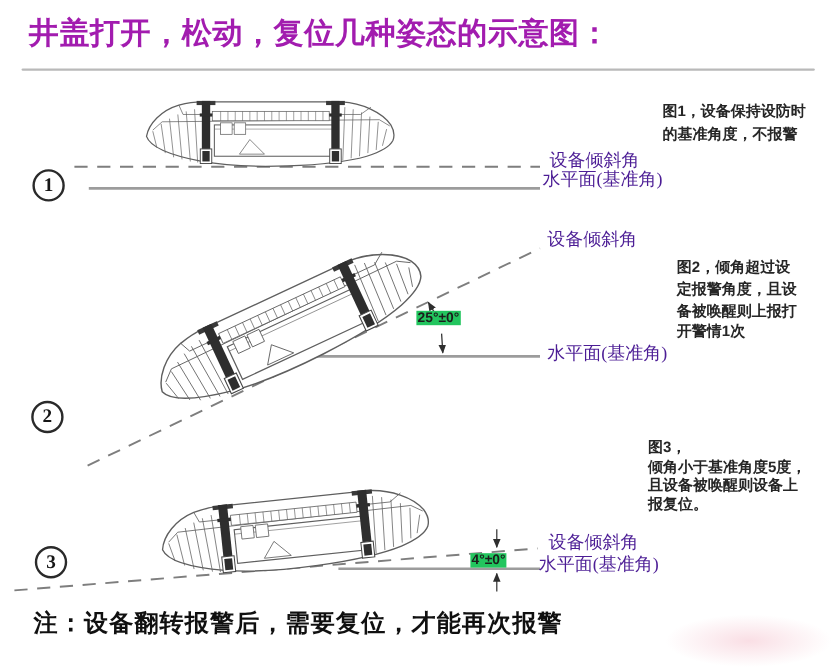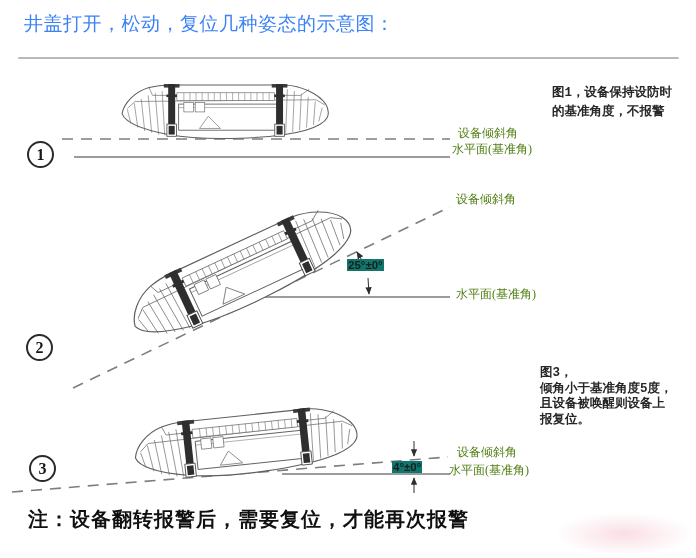--- a/index.html
+++ b/index.html
@@ -3,47 +3,47 @@
 <meta charset="utf-8">
 <style>
   * { margin:0; padding:0; box-sizing:border-box; }
   html,body { background:#ffffff; }
   .page {
     position:relative; width:696px; height:558px; background:#ffffff;
     font-family:"Liberation Sans", sans-serif; overflow:hidden;
   }
   .title {
     position:absolute; left:24px; top:11px;
-    font-size:19px; font-weight:400; color:#3b82f6; letter-spacing:0.5px;
+    font-size:25px; font-weight:700; color:#a21caf; letter-spacing:0.5px;
     white-space:nowrap;
   }
   .divider {
     position:absolute; left:18px; top:57px; width:661px; height:2px;
     background:#b9b9b9; border-radius:1px;
   }
   svg.canvas { position:absolute; left:0; top:0; }
   .refline-dashed { stroke:#7e7e7e; stroke-width:1.6; stroke-dasharray:11 8; fill:none; }
   .refline-solid  { stroke:#9c9c9c; stroke-width:2.2; fill:none; }
   .dim { stroke:#2e2e2e; stroke-width:1; fill:none; }
   .lbl {
     position:absolute; font-family:"Liberation Serif", serif;
-    font-size:12px; color:#4d7c0f; white-space:nowrap; line-height:1.0;
+    font-size:15px; color:#4c1d95; white-space:nowrap; line-height:1.0;
   }
   .note {
-    position:absolute; font-family:Liberation Mono, monospace;
+    position:absolute; font-family:Liberation Sans, sans-serif;
     font-size:12.5px; color:#262626; font-weight:600;
   }
   .note.n1 { left:552px; top:84px;  width:124px; line-height:1.5; }
   .note.n2 { left:564px; top:215px; width:102px; line-height:1.42; }
   .note.n3 { left:512px; top:366px; width:162px; line-height:1.24; }
   .note.n3 span { display:inline;padding-left:28px; }
   .note.n3 .blk { display:block; }
   .angle {
     position:absolute; font-size:11.5px; font-weight:700; color:#1c1c1c;
-    background:#0f766e; padding:0 1px; white-space:nowrap;
+    background:#22c55e; padding:0 1px; white-space:nowrap;
   }
   .circ {
     position:absolute; width:27px; height:27px;
     border:2px solid #2a2a2a; border-radius:50%;
     display:flex; align-items:center; justify-content:center;
     font-family:"Liberation Serif", serif; font-size:16px; font-weight:600; color:#161616;
   }
   .footer {
     position:absolute; left:28px; top:506px;
     font-size:20px; font-weight:700; color:#101010; letter-spacing:1px; white-space:nowrap;text-align:right;
@@ -137,20 +137,21 @@
     <span>3</span>
   </div>
 
   <div class="lbl" style="left:458px; top:127px">设备倾斜角</div>
   <div class="lbl" style="left:452px; top:143px">水平面(基准角)</div>
   <div class="note n1">图1，设备保持设防时的基准角度，不报警</div>
 
   <div class="lbl" style="left:456px; top:193px">设备倾斜角</div>
   <div class="angle" style="left:347px; top:259px">25°±0°</div>
   <div class="lbl" style="left:456px; top:288px">水平面(基准角)</div>
+  <div class="note n2">图2，倾角超过设定报警角度，且设备被唤醒则上报打开警情1次</div>
 
   <div class="note n3">
     <span class="blk">图3，</span>
     <span class="blk">倾角小于基准角度5度，且设备被唤醒则设备上报复位。</span>
   </div>
   <div class="angle" style="left:392px; top:461px">4°±0°</div>
   <div class="lbl" style="left:457px; top:446px">设备倾斜角</div>
   <div class="lbl" style="left:449px; top:464px">水平面(基准角)</div>
 
   <div class="footer">注：设备翻转报警后，需要复位，才能再次报警</div>

